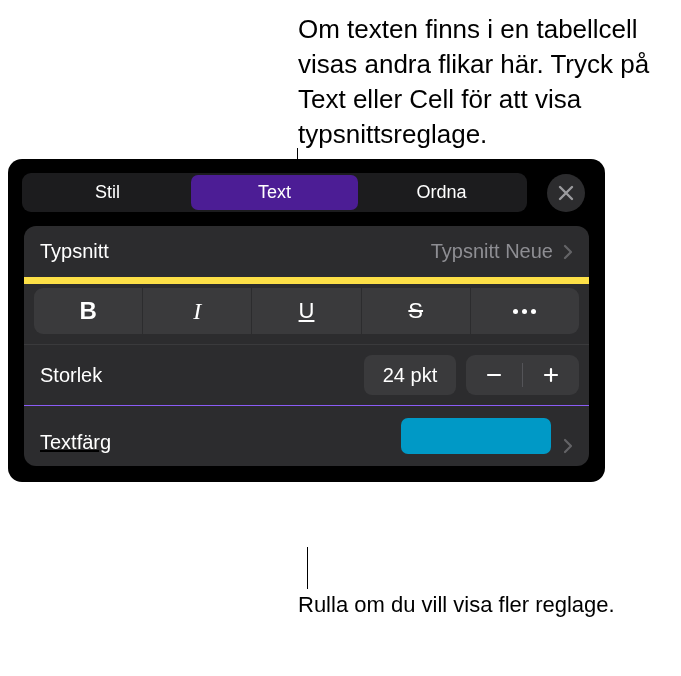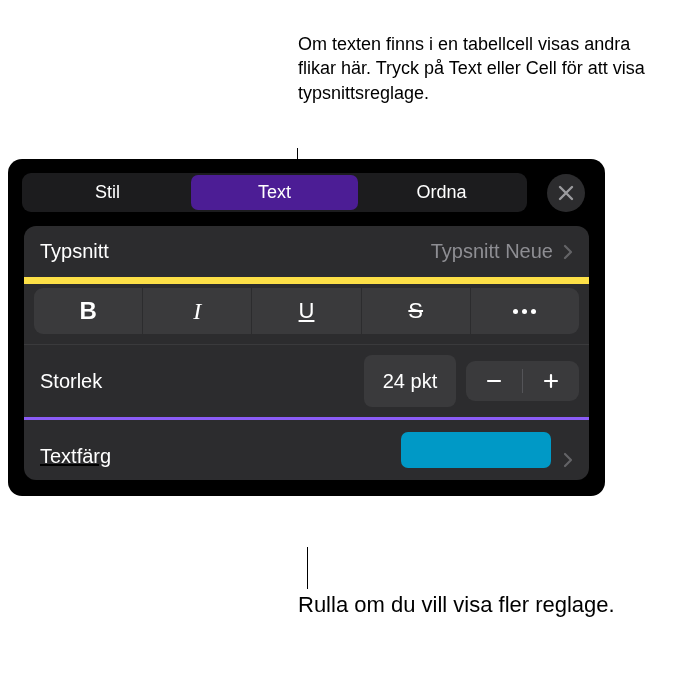--- a/index.html
+++ b/index.html
@@ -11,25 +11,24 @@
       font-family: -apple-system, BlinkMacSystemFont, "Helvetica Neue", Arial, sans-serif;
       background: #fff;
       width: 681px;
       height: 676px;
       position: relative;
     }
     .callout-top {
       position: absolute;
       top: 12px;
       left: 298px;
-      font-size: 18px;
+      font-size: 26px;
       line-height: 1.35;
       color: #000;
       width: 360px;
-      margin-top: 20px;
     }
     .callout-line-top {
       position: absolute;
       left: 297px;
       top: 148px;
       width: 1px;
       height: 44px;
       background: #000;
     }
     .panel-wrap {
@@ -158,32 +157,32 @@
     .more-dots span {
       width: 5px;
       height: 5px;
       border-radius: 50%;
       background: #fff;
     }
     .size-row {
       display: flex;
       align-items: center;
       padding: 10px 10px 10px 16px;
-      border-bottom: 3px solid #8b5cf6;
+      border-bottom: 1px solid #8b5cf6;
       min-height: 60px;
     }
     .size-input {
       background: #3a3a3c;
       color: #fff;
       font-size: 20px;
       text-align: center;
       border: none;
       border-radius: 8px;
       width: 92px;
-      height: 52px;
+      height: 40px;
       margin-right: 10px;
     }
     .stepper {
       display: flex;
       background: #3a3a3c;
       border-radius: 9px;
       height: 40px;
       overflow: hidden;
     }
     .stepper-btn {

